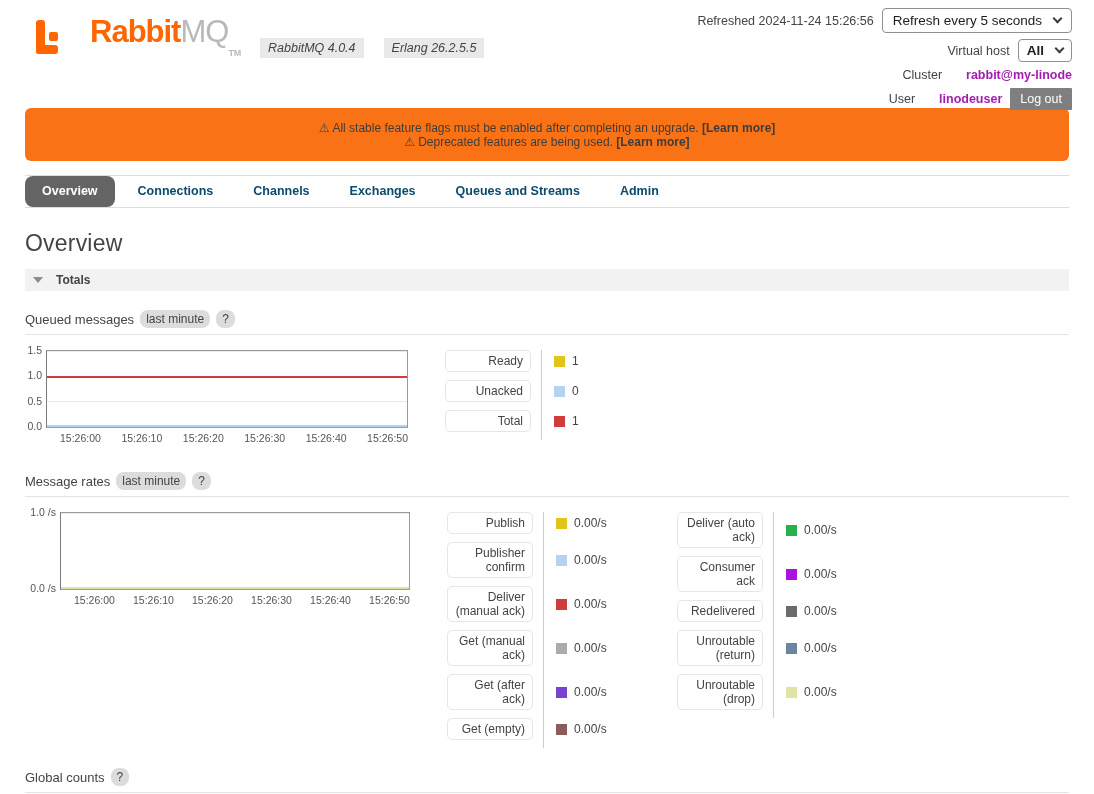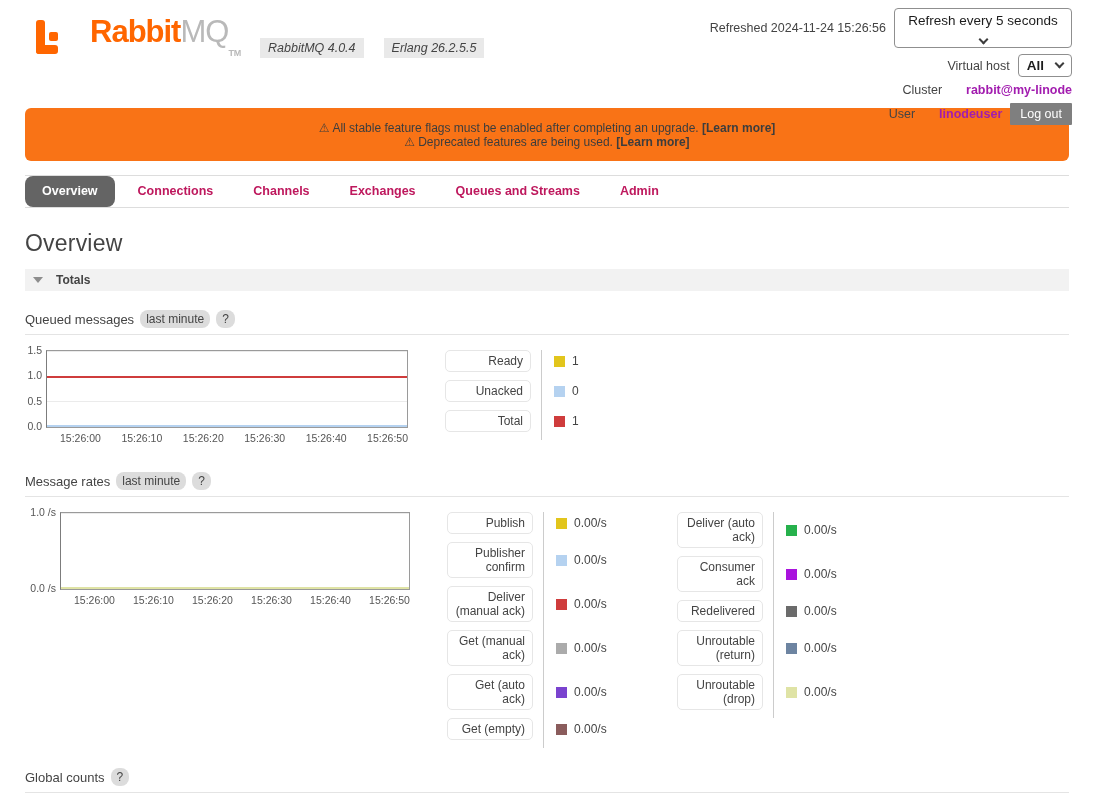--- a/index.html
+++ b/index.html
@@ -24,21 +24,21 @@
   .selectbox.small { padding: 3px 8px; font-weight: bold; }
   .chev { width: 7px; height: 7px; border-right: 2px solid #3d3d3d; border-bottom: 2px solid #3d3d3d; transform: rotate(45deg); margin-top: -4px; flex: 0 0 auto; }
   .bold { font-weight: bold; color: #a21caf; padding-left: 16px; }
   .logout-btn { background: #7f7f7f; color: #fff; border: none; border-radius: 1px; padding: 4px 10px; font-size: 12.5px; font-family: inherit; cursor: pointer; }
   
   .banner { margin: 2px 25px 0 25px; border-radius: 6px; padding: 13px 10px 12px; text-align: center; color: #3d3d3d; line-height: 14px; }
   .banner .learn-more { font-weight: bold; cursor: pointer; }
   .warn-icon { margin-right: 3px; }
   
   .tabs { margin: 14px 25px 0; border-top: 1px solid #ddd; border-bottom: 1px solid #ddd; display: flex; }
-  .tab { padding: 8px 17px 9px; font-weight: bold; color: #be185d; cursor: pointer; margin-right: 6px; font-size: 12.5px; }
+  .tab { padding: 8px 17px 9px; font-weight: bold; color: #0c4a6e; cursor: pointer; margin-right: 6px; font-size: 12.5px; }
   .tab.active { background: #646464; color: #fff; border-radius: 8px; }
   
   main { margin: 0 25px; }
   h1 { font-size: 23px; font-weight: normal; color: #444; margin: 22px 0 12px; letter-spacing: 0.2px; }
   .section-bar { background: #f2f2f2; padding: 4px 8px; display: flex; align-items: center; gap: 13px; font-weight: bold; color: #444; cursor: pointer; }
   .tri-down { width: 0; height: 0; border-left: 5px solid transparent; border-right: 5px solid transparent; border-top: 6px solid #8d8d8d; }
   .block-head { margin-top: 19px; padding-bottom: 6px; border-bottom: 1px solid #e4e4e4; display: flex; align-items: center; gap: 6px; font-size: 13px; color: #444; }
   .mini-tag { background: #dcdcdc; color: #444; padding: 2px 6px; border-radius: 8px; font-size: 12px; cursor: pointer; }
   .block-body { display: flex; align-items: flex-start; margin-top: 15px; }
   
@@ -74,21 +74,21 @@
     </span>
     <span class="logo-text"><span class="brand-rabbit">Rabbit</span><span class="brand-mq">MQ</span><span class="brand-tm">TM</span></span>
   </div>
   <div class="version-badges">
     <span class="tag">RabbitMQ 4.0.4</span>
     <span class="tag">Erlang 26.2.5.5</span>
   </div>
   <div class="header-right">
     <div class="hrow">
       <span>Refreshed 2024-11-24 15:26:56</span>
-      <span class="selectbox" style="min-width:178px;justify-content:center;flex-direction:column;">
+      <span class="selectbox" style="min-width:178px;justify-content:center;">
         <span>Refresh every 5 seconds</span>
         <span class="chev"></span>
       </span>
     </div>
     <div class="hrow">
       <span>Virtual host</span>
       <span class="selectbox small">
         <span>All</span>
         <span class="chev"></span>
       </span>
@@ -251,21 +251,21 @@
           <span>0.00/s</span>
         </div>
       <div class="lg-labelcell">
           <div class="lg-label">Get (manual ack)</div>
         </div>
       <div class="lg-value">
           <span class="swatch" style="background: rgb(171, 171, 171);"></span>
           <span>0.00/s</span>
         </div>
       <div class="lg-labelcell">
-          <div class="lg-label">Get (auto ack)</div>
+          <div class="lg-label">Get (after ack)</div>
         </div>
       <div class="lg-value">
           <span class="swatch" style="background: rgb(122, 67, 207);"></span>
           <span>0.00/s</span>
         </div>
       <div class="lg-labelcell">
           <div class="lg-label">Get (empty)</div>
         </div>
       <div class="lg-value">
           <span class="swatch" style="background: rgb(138, 92, 92);"></span>

